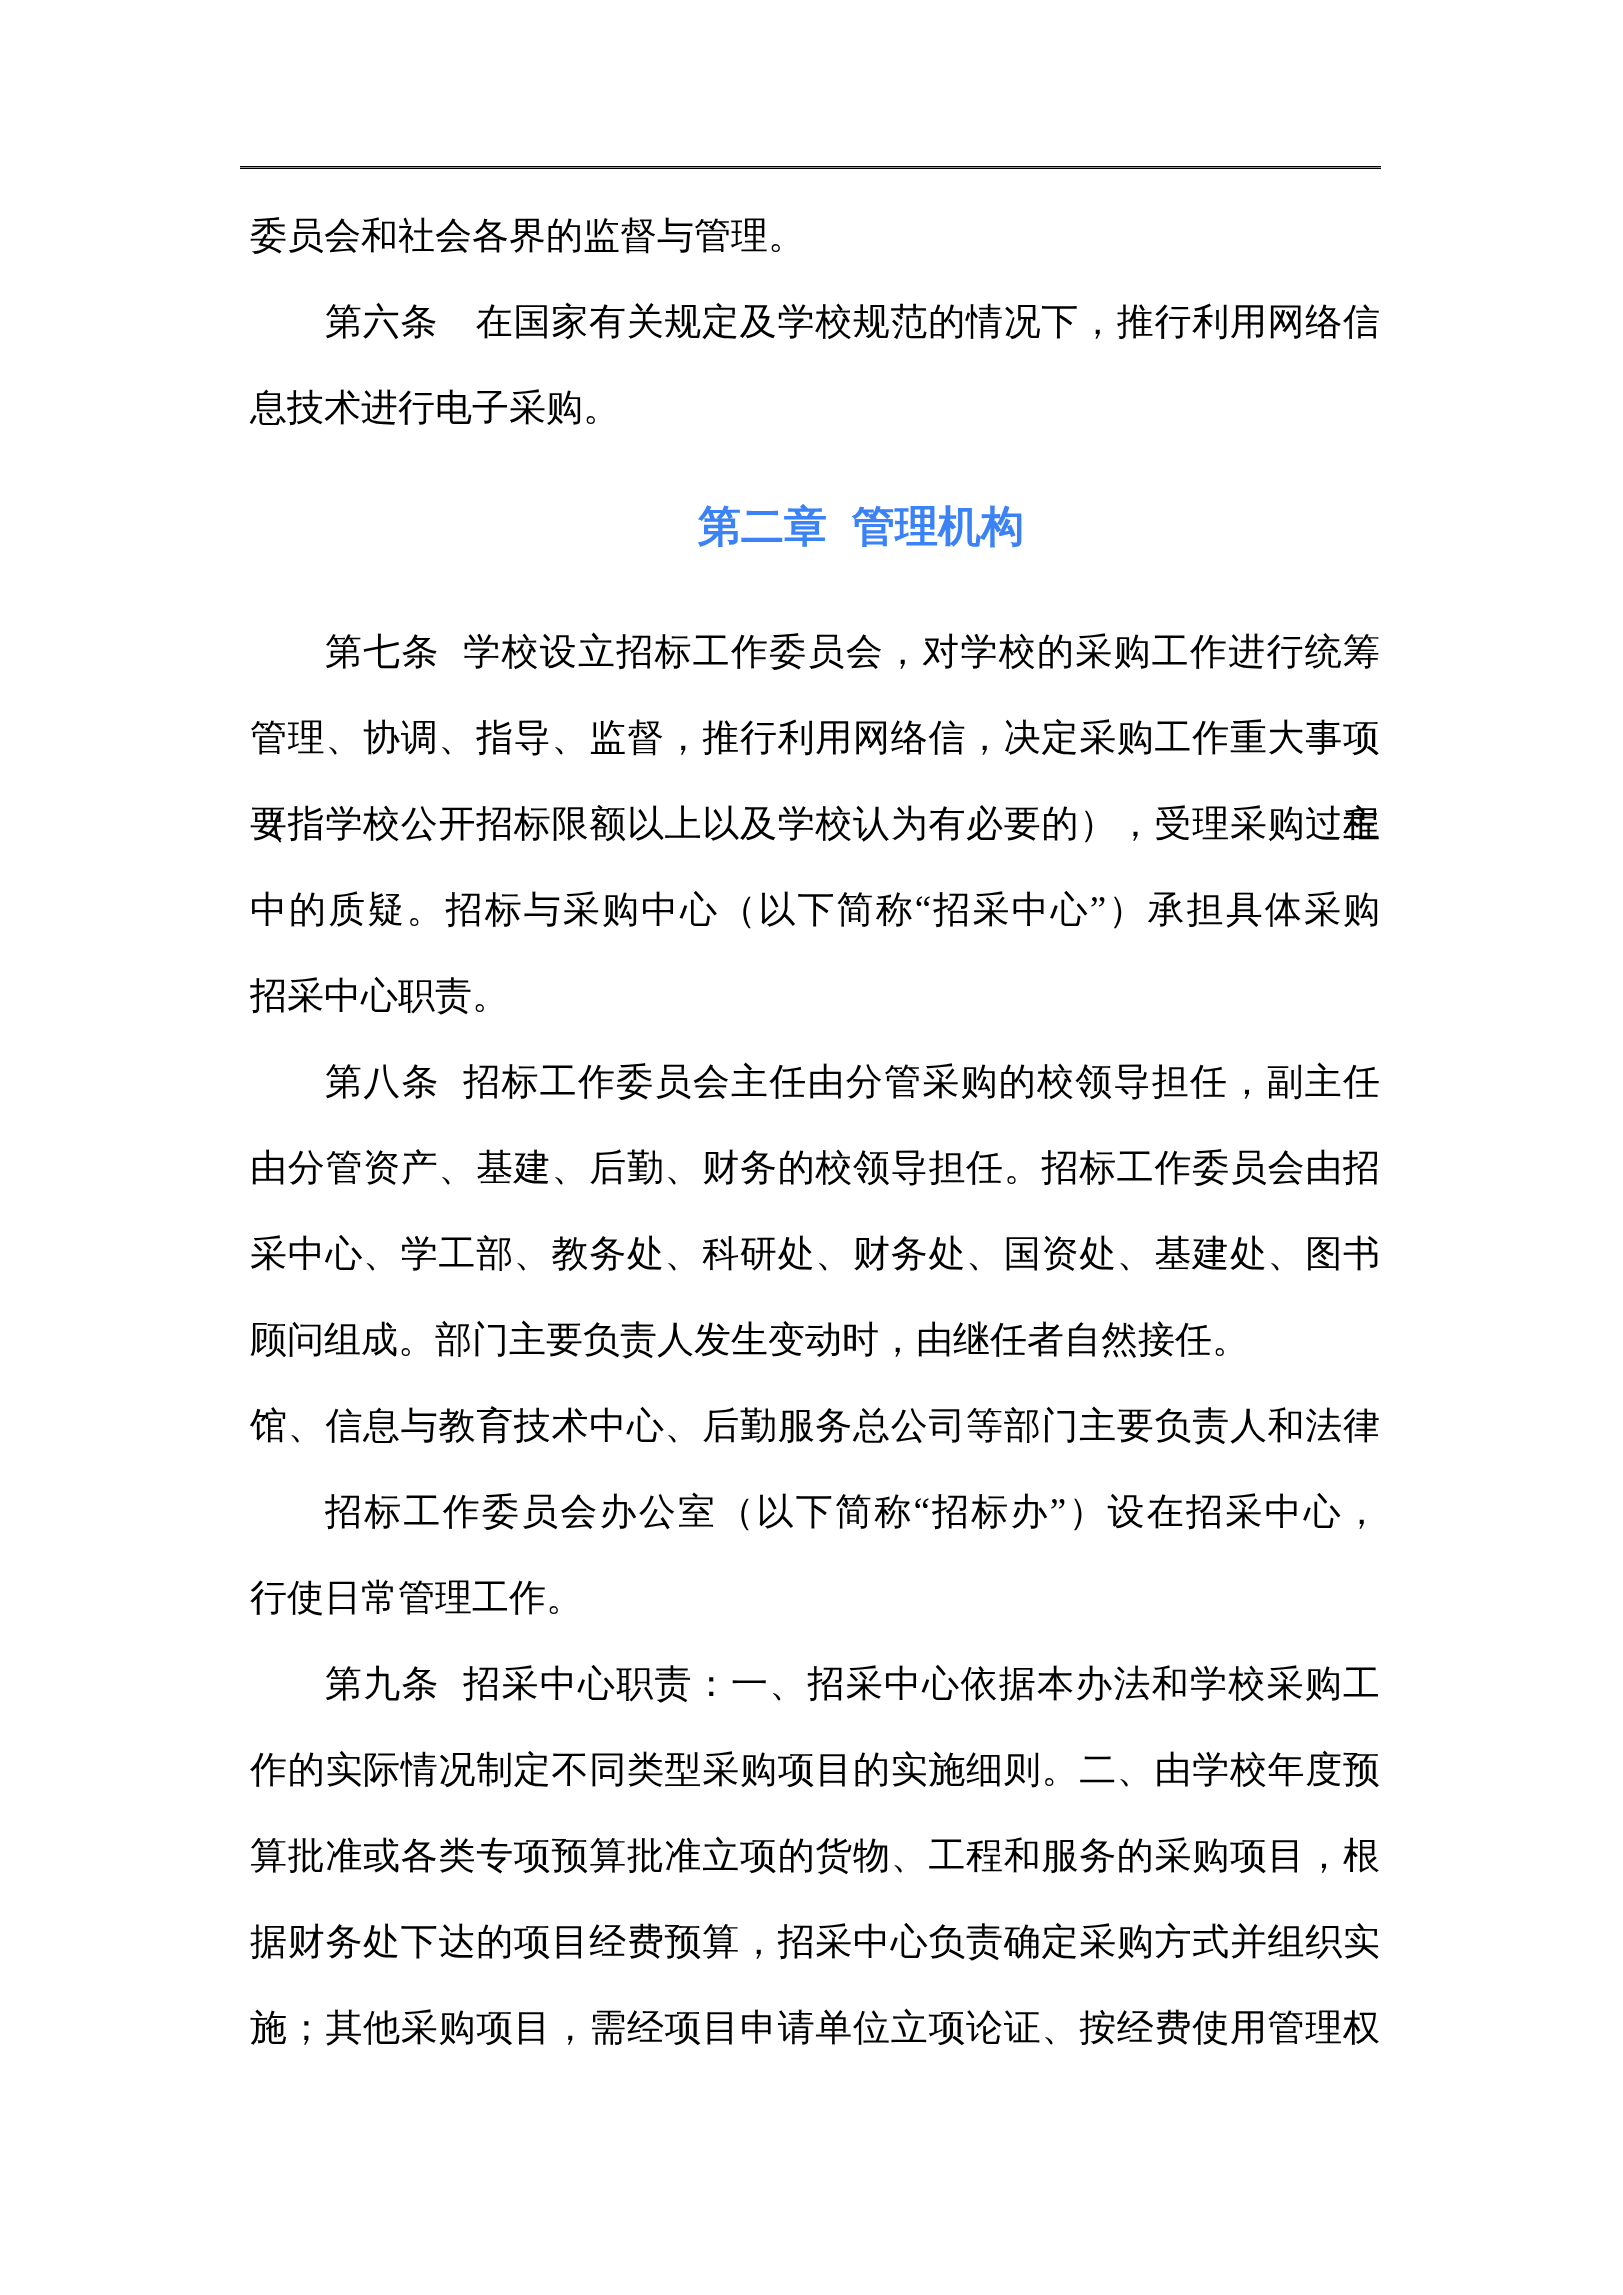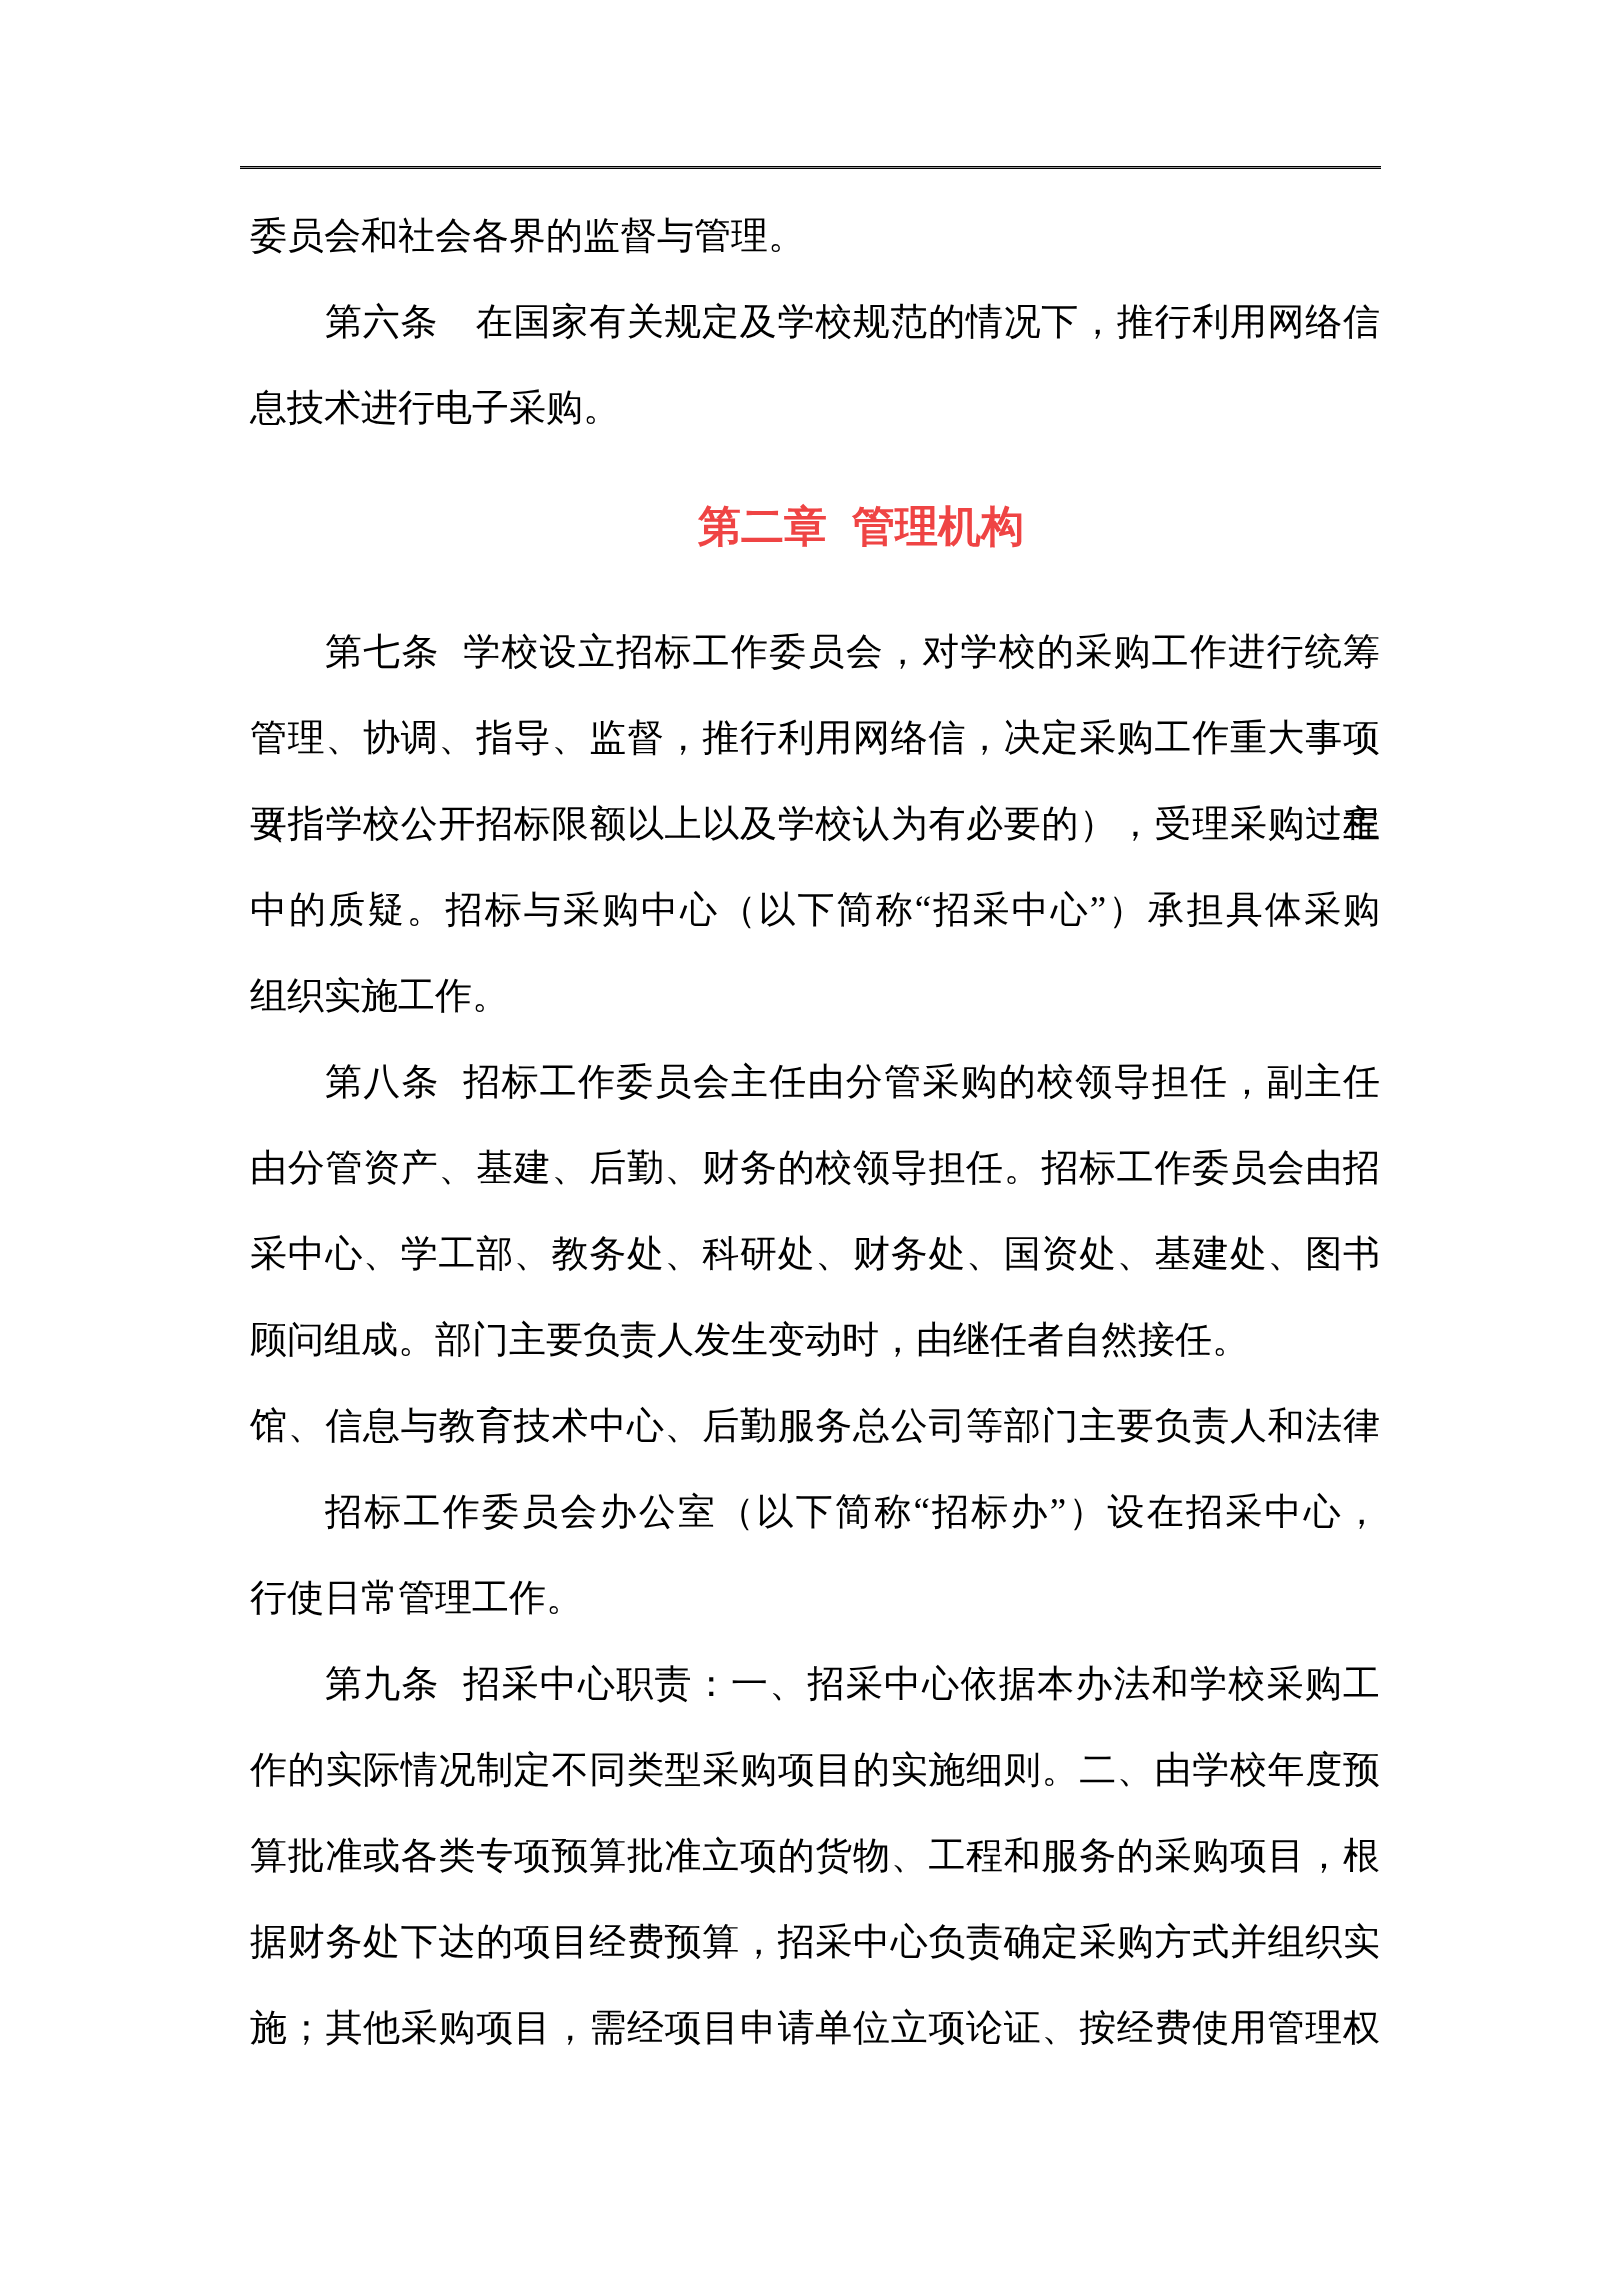--- a/index.html
+++ b/index.html
@@ -59,41 +59,41 @@
   }
   .chapter-heading {
     height: 86px;
     line-height: 86px;
     margin: 32px 0 40px 0;
     padding-left: 92px; 
     text-align: center;
     font-family: "Liberation Sans", "DejaVu Sans", sans-serif;
     font-weight: bold;
     font-size: 43px;
-    color: #ef4444;
+    color: #3b82f6;
   }
 </style>
 </head>
 <body>
 
 <div class="page">
   <div class="header-rule"></div>
 
   <div class="content">
     <p class="line">委员会和社会各界的监督与管理。</p>
     <p class="line indent fill">第六条　在国家有关规定及学校规范的情况下，推行利用网络信</p>
     <p class="line">息技术进行电子采购。</p>
 
     <div class="chapter-heading">第二章 管理机构</div>
 
     <p class="line indent fill">第七条 学校设立招标工作委员会，对学校的采购工作进行统筹</p>
     <p class="line fill">管理、协调、指导、监督，推行利用网络信，决定采购工作重大事项（主</p>
     <p class="line fill">要指学校公开招标限额以上以及学校认为有必要的），受理采购过程</p>
     <p class="line fill">中的质疑。招标与采购中心（以下简称“招采中心”）承担具体采购</p>
-    <p class="line">组织实施工作。</p>
+    <p class="line">招采中心职责。</p>
     <p class="line indent fill">第八条 招标工作委员会主任由分管采购的校领导担任，副主任</p>
     <p class="line fill">由分管资产、基建、后勤、财务的校领导担任。招标工作委员会由招</p>
     <p class="line fill">采中心、学工部、教务处、科研处、财务处、国资处、基建处、图书</p>
     <p class="line">顾问组成。部门主要负责人发生变动时，由继任者自然接任。</p>
     <p class="line fill">馆、信息与教育技术中心、后勤服务总公司等部门主要负责人和法律</p>
     <p class="line indent fill">招标工作委员会办公室（以下简称“招标办”）设在招采中心，</p>
     <p class="line">行使日常管理工作。</p>
     <p class="line indent fill">第九条 招采中心职责：一、招采中心依据本办法和学校采购工</p>
     <p class="line fill">作的实际情况制定不同类型采购项目的实施细则。二、由学校年度预</p>
     <p class="line fill">算批准或各类专项预算批准立项的货物、工程和服务的采购项目，根</p>

